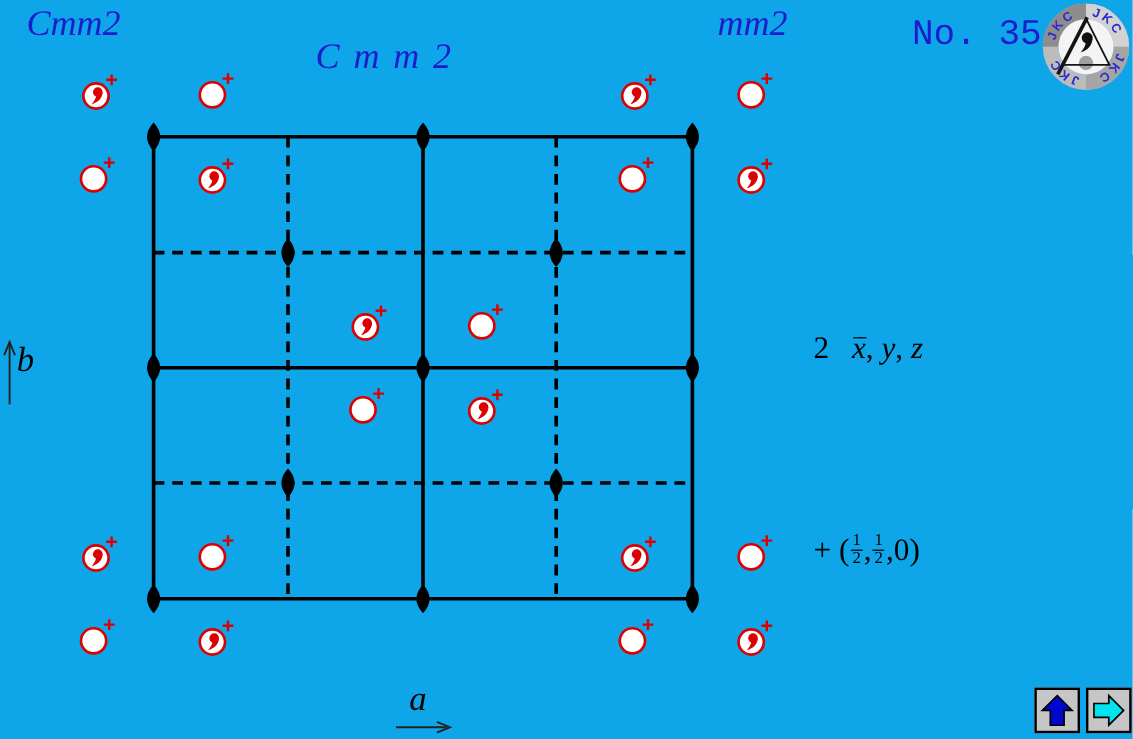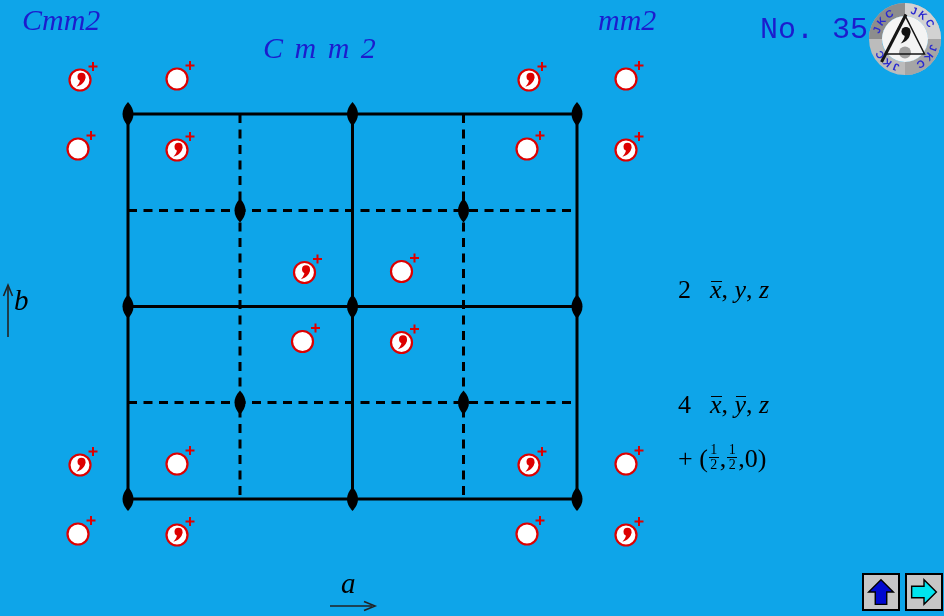--- a/index.html
+++ b/index.html
@@ -193,23 +193,20 @@
       <path d="M 364 601.5 L 375 606 L 364 610.5" fill="none" stroke="#222" stroke-width="1.6"></path>
     </g>
   </svg>
 
   <div class="abs axis-label" style="left:14px;top:284px;">b</div>
   <div class="abs axis-label" style="left:341px;top:567px;">a</div>
 
   <div class="posrow" style="top:262px;margin-top:12px;">
     <span class="num">2</span><span class="coords"><span class="it bar">x</span><span>, </span><span class="it">y</span><span>, </span><span class="it">z</span></span>
   </div>
-  <div class="posrow" style="top:389px;">
-    <span class="num">4</span><span class="coords"><span class="it bar">x</span><span>, </span><span class="it bar">y</span><span>, </span><span class="it">z</span></span>
-  </div>
 
   <div class="plusline">
     <span>+ (</span><span class="frac"><span class="fnum">1</span><span class="fden">2</span></span><span>,</span><span class="frac"><span class="fnum">1</span><span class="fden">2</span></span><span>,0)</span>
   </div>
 
   <button class="navbtn" style="left:862px;">
     <svg width="30" height="30" viewBox="0 0 34 34">
       <polygon points="17,3 31,17 23.5,17 23.5,31 10.5,31 10.5,17 3,17" stroke="#000" stroke-width="1.6" fill="#0008d0"></polygon>
     </svg>
   </button>

